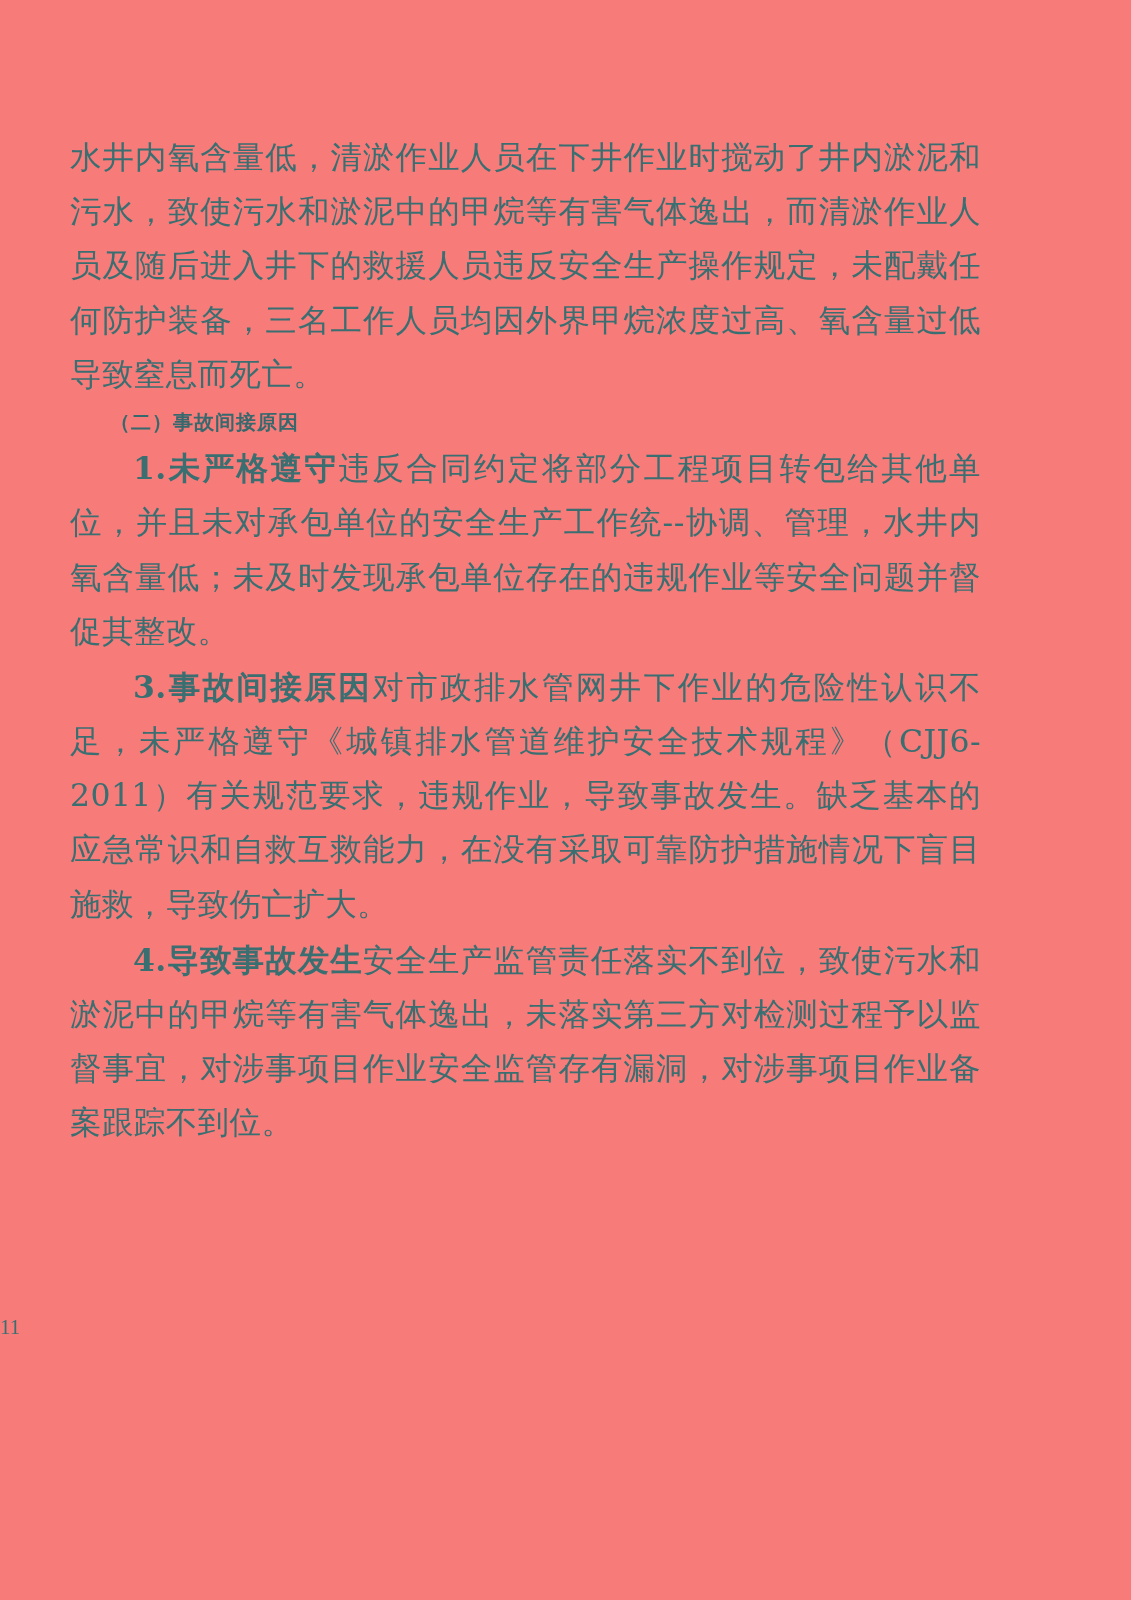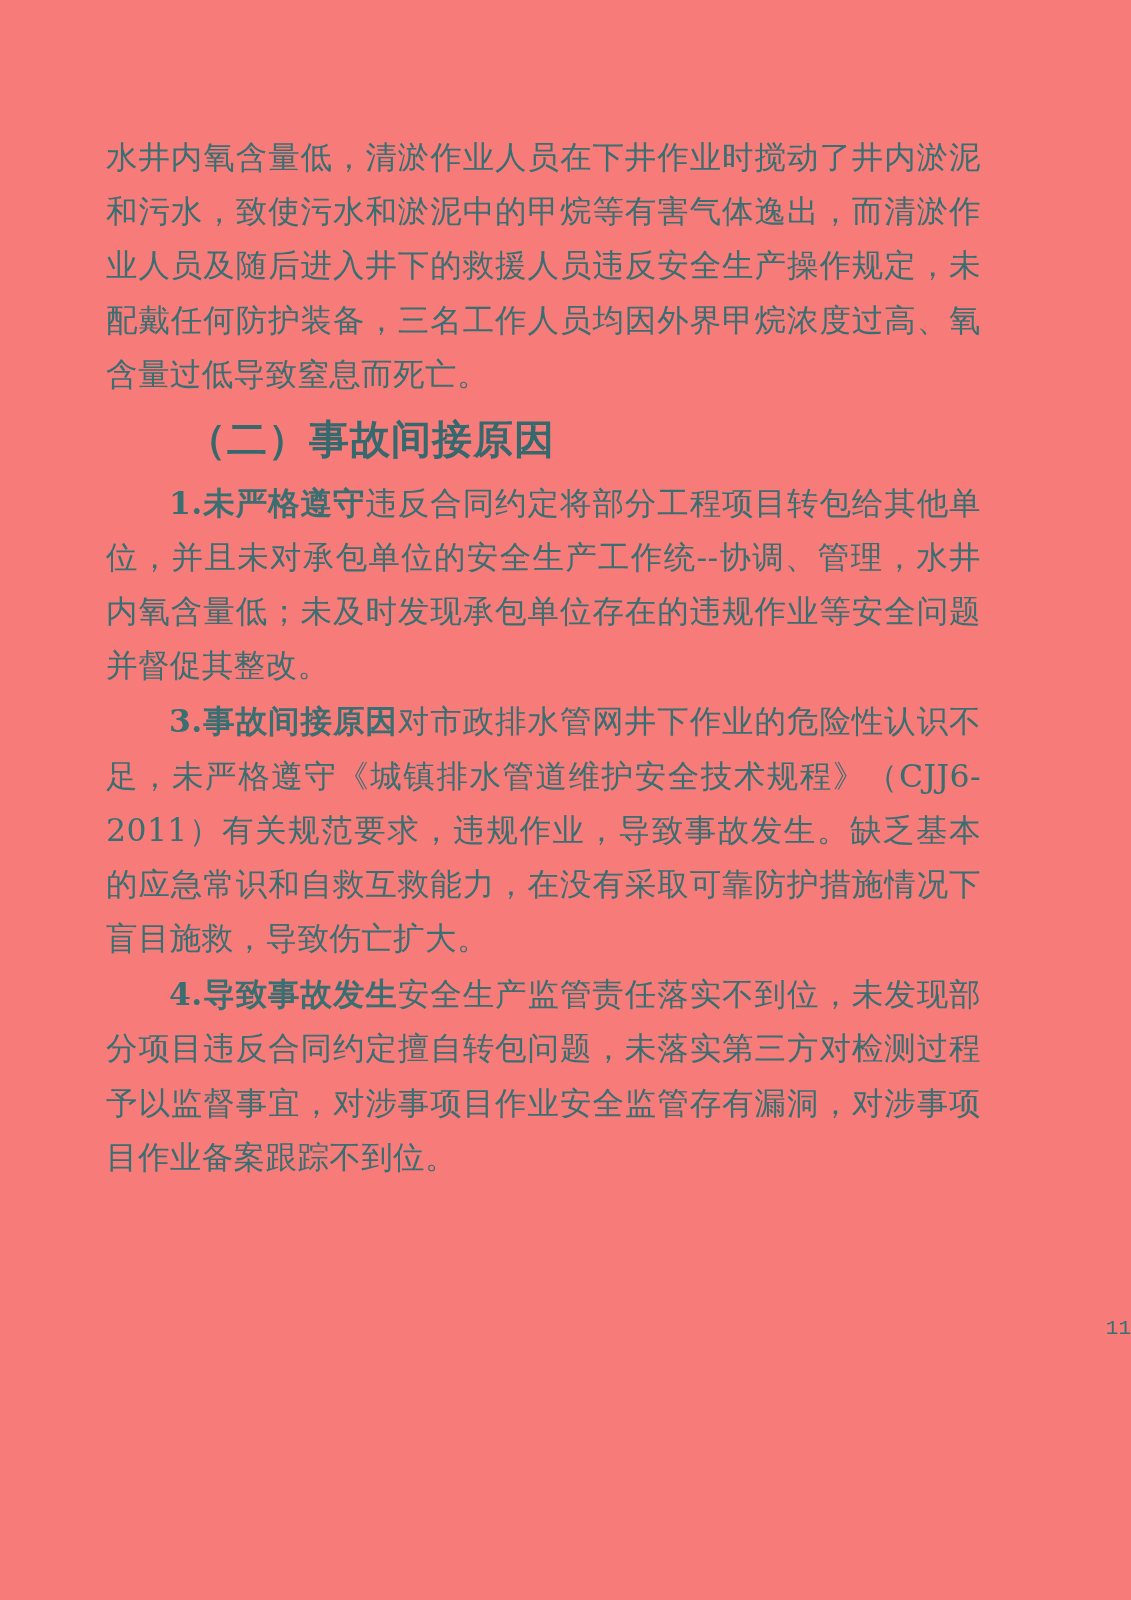--- a/index.html
+++ b/index.html
@@ -12,63 +12,63 @@
     background: #f77b79;
     font-family: "DejaVu Serif", serif;
     color: #2f6b6f;
     overflow: hidden;
   }
   .page {
     position: relative;
     width: 1131px;
     height: 1428px;
     box-sizing: border-box;
-    padding: 130px 150px 0 106px;
+    padding: 130px 150px 0 70px;
   }
   .body-text {
     font-size: 31.5px;
     line-height: 1.72;
     text-align: justify;
     text-justify: inter-ideograph;
     letter-spacing: 0.4px;
     color: #3a6f72;
   }
   p {
     margin: 0;
   }
   p.indent {
     text-indent: 2em;
   }
   .heading {
     font-weight: bold;
     text-indent: 2em;
-    font-size: 40px;
+    font-size: 20px;
     line-height: 1.72;
     color: #35696d;
     margin: 4px 0 2px 0;
     letter-spacing: 1px;
   }
   .emph {
     font-weight: bold;
   }
   .num {
     font-weight: bold;
   }
   .para-block {
     margin-bottom: 2px;
   }
   .page-number {
     position: absolute;
     left: 0;
     right: 0;
     bottom: 88px;
-    text-align: right;
+    text-align: left;
     font-size: 21px;
     color: #3a6f72;
-    font-family: Liberation Mono, monospace;
+    font-family: Liberation Serif, serif;
   }
 </style>
 </head>
 <body>
 
 <div class="page">
 
   <div class="body-text">
 
     <div class="para-block">
@@ -82,20 +82,20 @@
     <div class="para-block">
       <p class="indent"><span class="num">1.</span><span class="emph">未严格遵守</span><span>违反合同约定将部分工程项目转包给其他单位，并且未对承包单位的安全生产工作统--协调、管理，水井内氧含量低；未及时发现承包单位存在的违规作业等安全问题并督促其整改。</span></p>
     </div>
 
 
     <div class="para-block">
       <p class="indent"><span class="num">3.</span><span class="emph">事故间接原因</span><span>对市政排水管网井下作业的危险性认识不足，未严格遵守《城镇排水管道维护安全技术规程》（CJJ6-2011）有关规范要求，违规作业，导致事故发生。缺乏基本的应急常识和自救互救能力，在没有采取可靠防护措施情况下盲目施救，导致伤亡扩大。</span></p>
     </div>
 
     <div class="para-block">
-      <p class="indent"><span class="num">4.</span><span class="emph">导致事故发生</span><span>安全生产监管责任落实不到位，未发现部分项目违反合同约定擅自转包问题，未落实第三方对检测过程予以监督事宜，对涉事项目作业安全监管存有漏洞，对涉事项目作业备案跟踪不到位。</span></p>
+      <p class="indent"><span class="num">4.</span><span class="emph">导致事故发生</span><span>安全生产监管责任落实不到位，致使污水和淤泥中的甲烷等有害气体逸出，未落实第三方对检测过程予以监督事宜，对涉事项目作业安全监管存有漏洞，对涉事项目作业备案跟踪不到位。</span></p>
     </div>
 
   </div>
 
   <div class="page-number">11</div>
 
 </div>
 
 </body></html>

